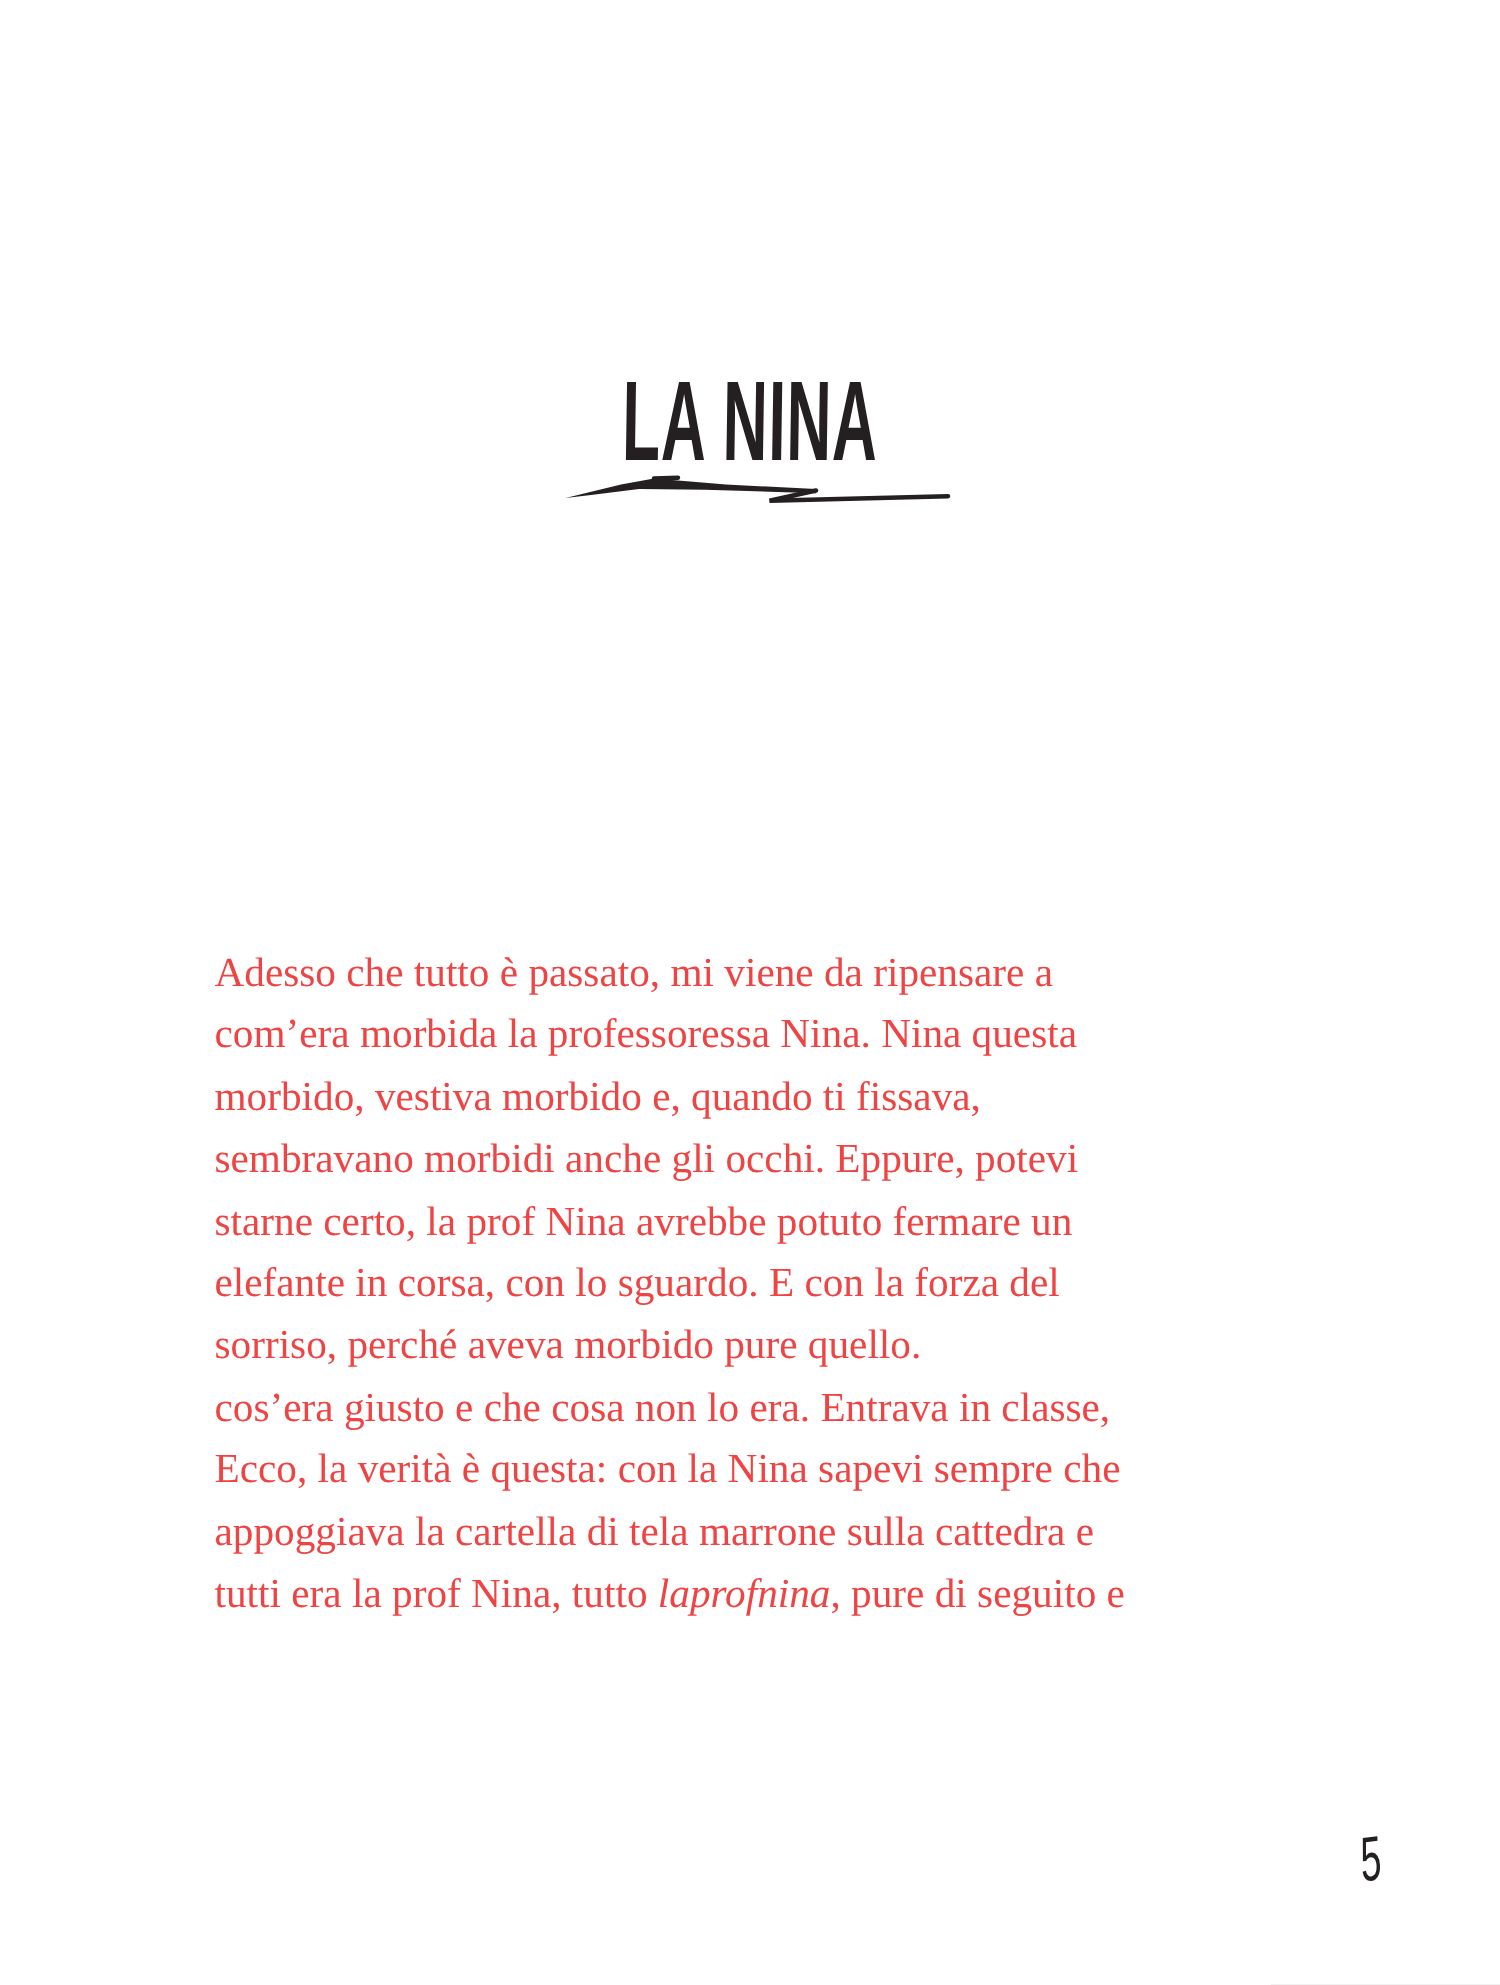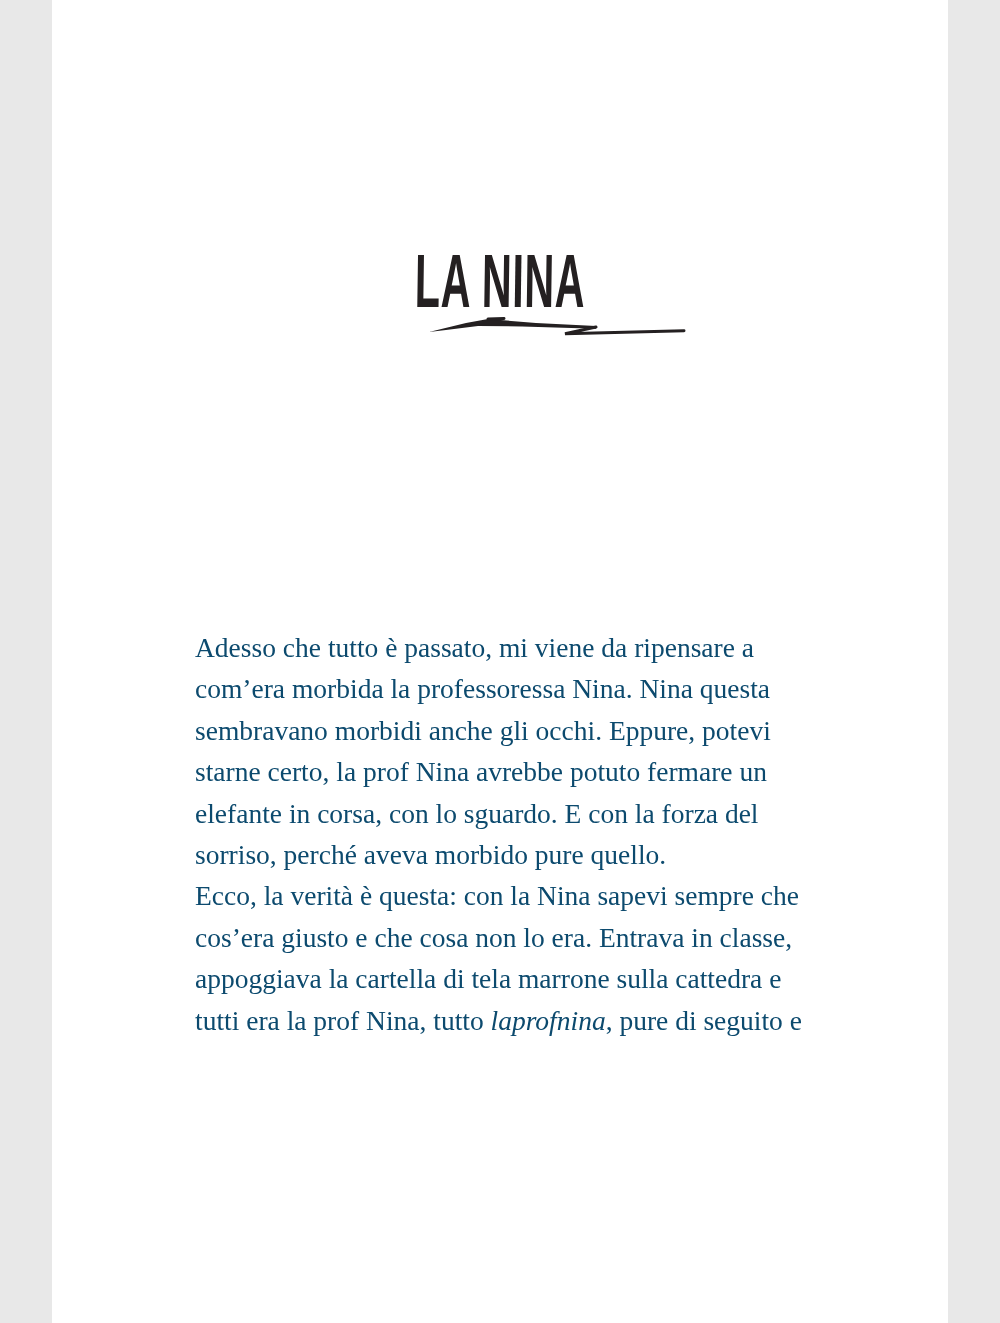--- a/index.html
+++ b/index.html
@@ -1,19 +1,19 @@
 <!DOCTYPE html>
 <html><head>
 <meta charset="utf-8">
 <style>
   * { margin: 0; padding: 0; box-sizing: border-box; }
   html, body { background: #e8e8e8; }
   .page {
     position: relative;
-    width: 896px;
+    width: 1000px;
     height: 1323px;
     background: #ffffff;
     margin: 0 auto;
     overflow: hidden;
     font-family: "Liberation Serif", serif;
     color: #252324;
   }
   .chapter-header {
     position: absolute;
     top: 238px;
@@ -39,21 +39,21 @@
     width: 262px;
     height: 28px;
   }
   .body-text {
     position: absolute;
     top: 627px;
     left: 143px;
     width: 780px;
     font-size: 27.5px;
     line-height: 41.4px;
-    color: #0c4a6e;
+    color: #ef4444;
   }
   .line { white-space: nowrap; }
   .line em { font-style: italic; }
   .page-number {
     position: absolute;
     top: 1218px;
     left: 894px;
     width: 40px;
     text-align: center;
     font-family: "Liberation Sans", sans-serif;
@@ -73,26 +73,27 @@
   </div>
 
   <svg class="underline-swash" viewBox="0 0 262 28" xmlns="http://www.w3.org/2000/svg" aria-hidden="true">
     <polygon points="3,18 40,9 62,5 110,9 170,12 170,14.8 96,12.5 52,12 20,16" fill="#242021"></polygon>
     <path d="M62,5 L78,4.5 M170,13 L139,19.8 L258,16.8" fill="none" stroke="#242021" stroke-width="3" stroke-linecap="round" stroke-linejoin="miter"></path>
   </svg>
 
   <div class="body-text">
     <div class="line">Adesso che tutto è passato, mi viene da ripensare a</div>
     <div class="line">com’era morbida la professoressa Nina. Nina questa</div>
+    <div class="line">morbido, vestiva morbido e, quando ti fissava,</div>
     <div class="line">sembravano morbidi anche gli occhi. Eppure, potevi</div>
     <div class="line">starne certo, la prof Nina avrebbe potuto fermare un</div>
     <div class="line">elefante in corsa, con lo sguardo. E con la forza del</div>
     <div class="line">sorriso, perché aveva morbido pure quello.</div>
+    <div class="line">cos’era giusto e che cosa non lo era. Entrava in classe,</div>
     <div class="line">Ecco, la verità è questa: con la Nina sapevi sempre che</div>
-    <div class="line">cos’era giusto e che cosa non lo era. Entrava in classe,</div>
     <div class="line">appoggiava la cartella di tela marrone sulla cattedra e</div>
     <div class="line">
       <span>tutti era la prof Nina, tutto </span><em>laprofnina</em><span>, pure di seguito e</span>
     </div>
   </div>
 
   <div class="page-number">5</div>
 
 </div>
 

